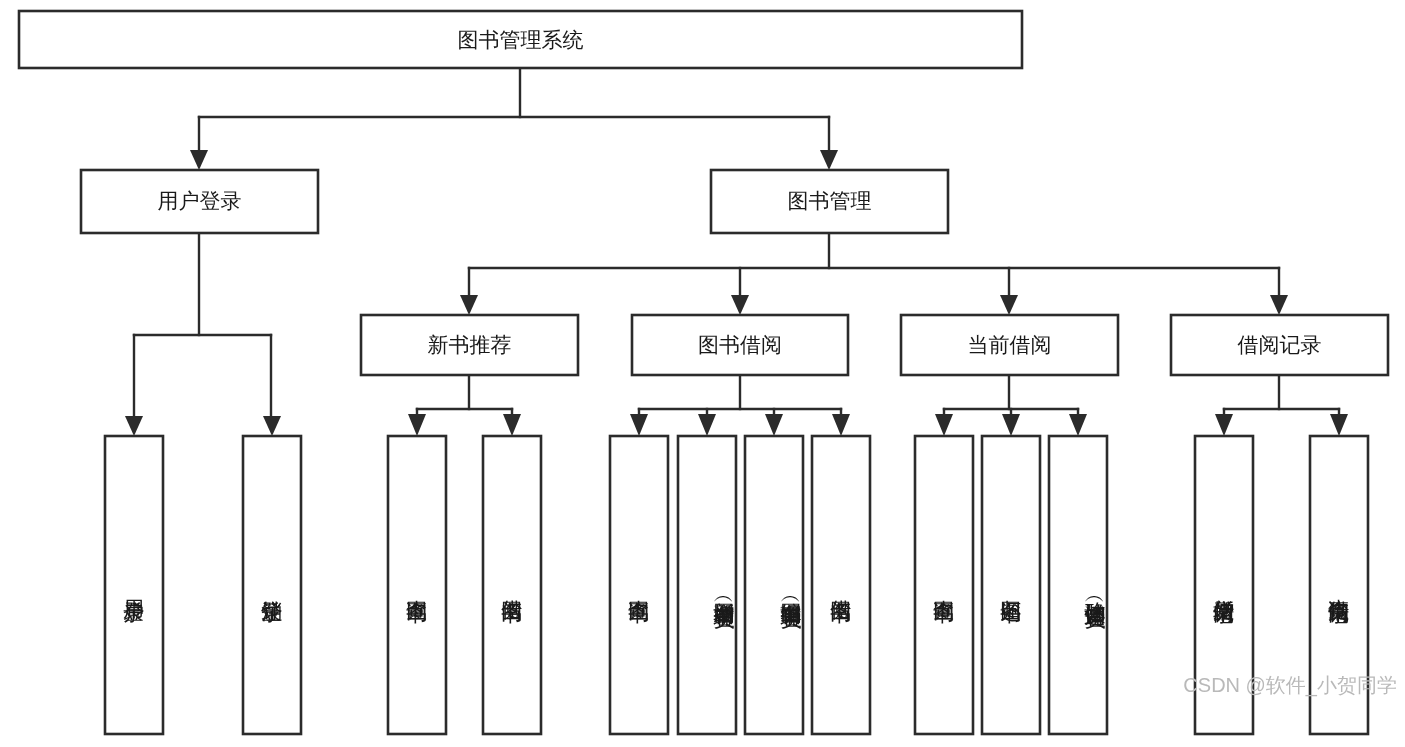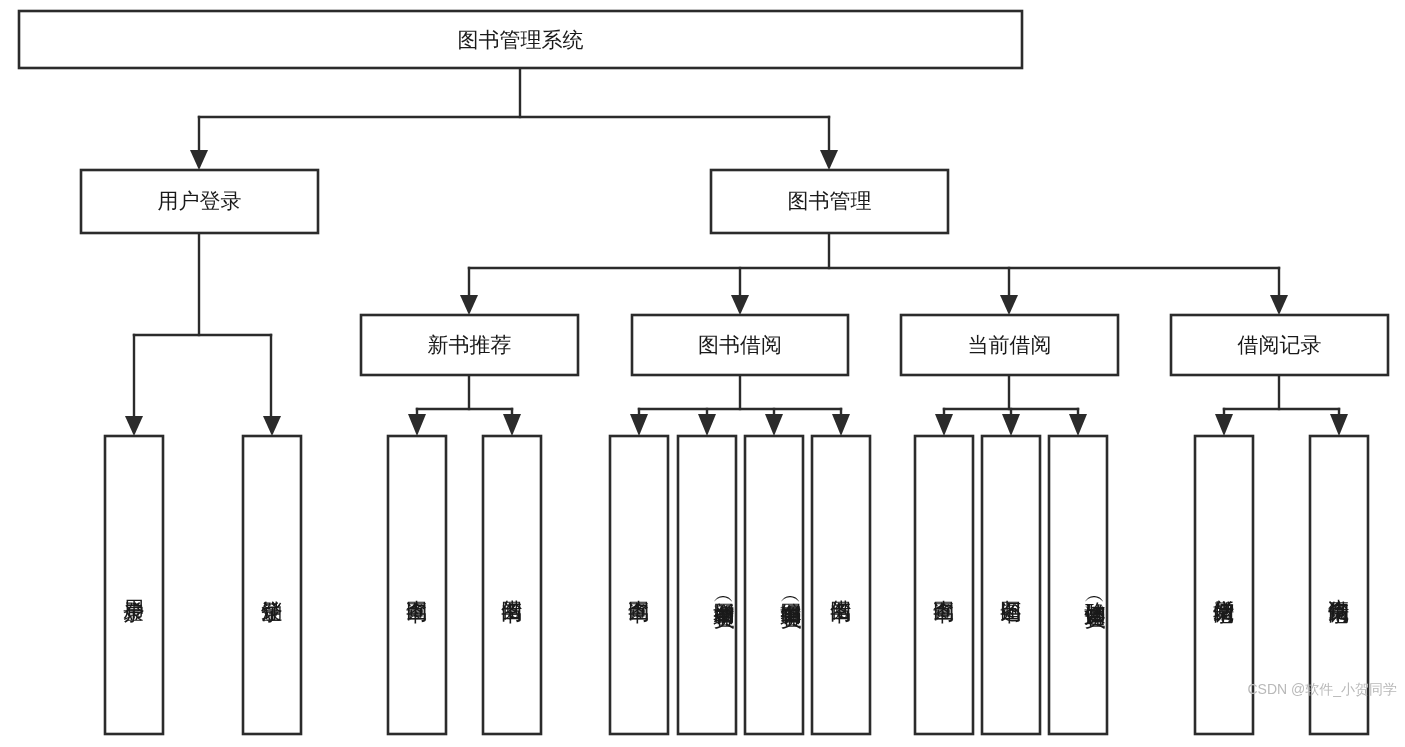--- a/index.html
+++ b/index.html
@@ -65,21 +65,21 @@
     pointer-events: none;
   }
   .vlabel.center {
     align-items: center;
   }
   .watermark {
     position: absolute;
     right: 8px;
     bottom: 4px;
     font-family: "Liberation Sans", "DejaVu Sans", sans-serif;
-    font-size: 14px;
+    font-size: 20px;
     color: #b9b9b9;
     white-space: nowrap;
   }
 </style>
 </head>
 <body>
 
 <div id="diagram-root">
 
   <svg class="diagram" viewBox="0 0 1405 747">

